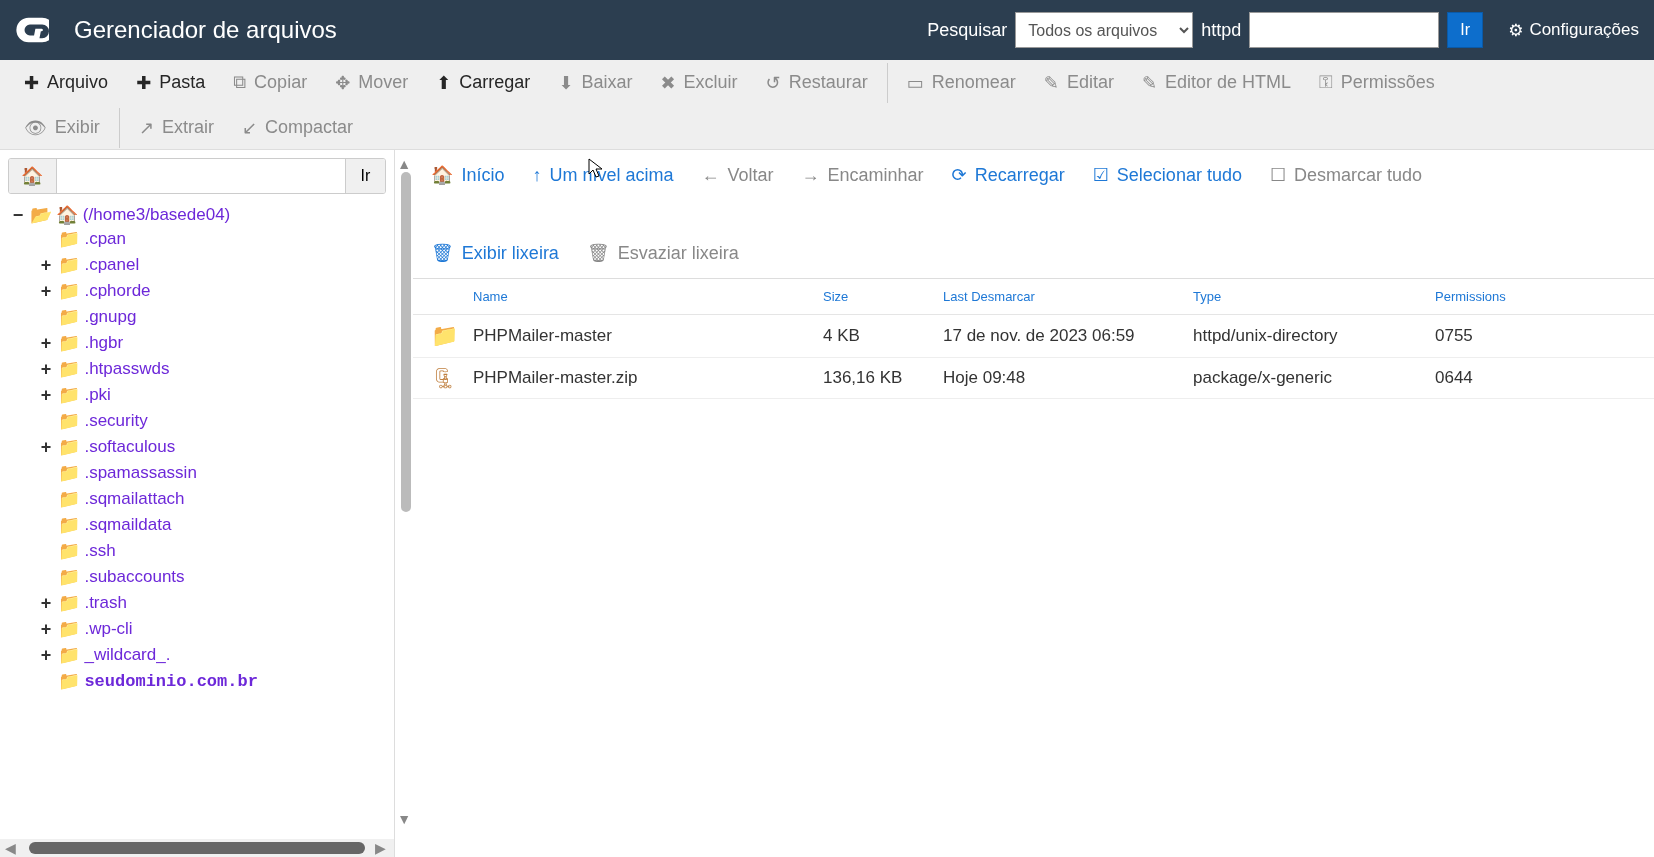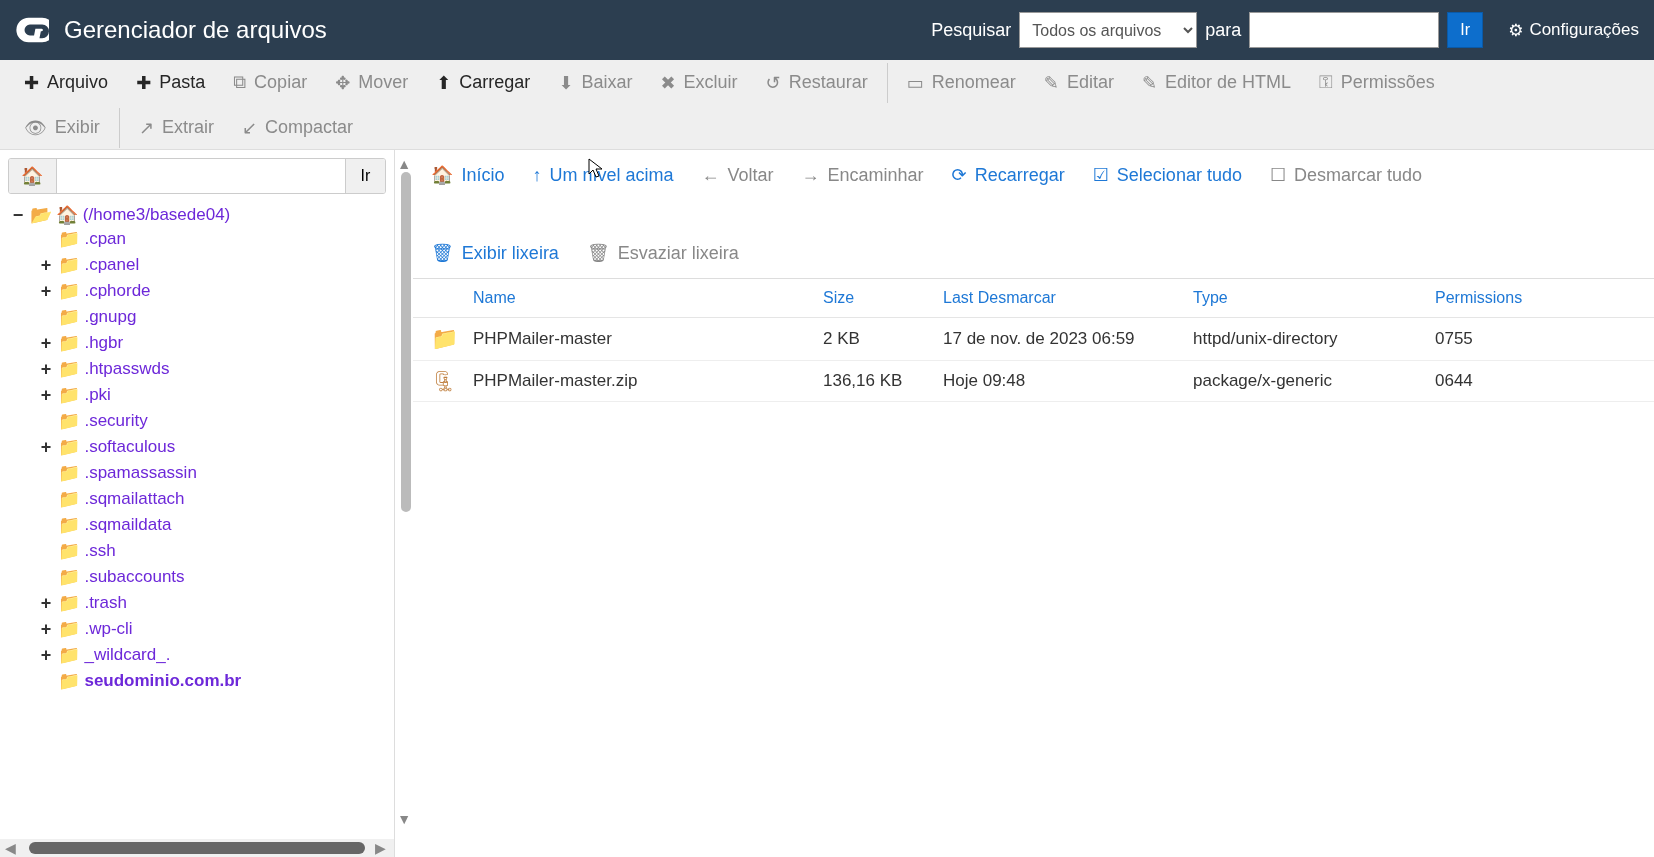--- a/index.html
+++ b/index.html
@@ -1,20 +1,20 @@
 <!DOCTYPE html>
 <html><head>
   <meta charset="utf-8">
   <style>
     * { margin: 0; padding: 0; box-sizing: border-box; font-family: "Segoe UI", Arial, Helvetica, sans-serif; }
     body { background: #f5f5f5; overflow: hidden; width: 1654px; height: 857px; }
 
     
     .header { background: #2c3e50; color: #fff; height: 60px; display: flex; align-items: center; padding: 0 15px; }
-    .header .logo { display: flex; align-items: center; gap: 15px; font-size: 24px; font-weight: 300; }
+    .header .logo { display: flex; align-items: center; gap: 25px; font-size: 24px; font-weight: 300; }
     .header .logo svg { width: 34px; height: 34px; }
     .header .spacer { flex: 1; }
     .header .search-group { display: flex; align-items: center; gap: 8px; font-size: 18px; }
     .header .search-group select { height: 36px; font-size: 16px; padding: 2px 8px; width: 178px; border: 1px solid #999; background:#fff; color:#555;}
     .header .search-group input { height: 36px; font-size: 16px; padding: 2px 8px; width: 190px; border: 1px solid #999; }
     .header .search-group .btn-go { background: #0d6ecc; border: 1px solid #0a5aa8; color: #fff; height: 36px; padding: 0 12px; font-size: 16px; cursor:pointer; }
     .header .settings { margin-left: 25px; display: flex; align-items: center; gap: 6px; font-size: 17px; color: #fff; cursor:pointer;}
 
     
     .toolbar { background: #efefef; border-bottom: 1px solid #ddd; height: 90px; display: flex; flex-wrap: wrap; align-items: center; padding: 0 10px; gap: 0; }
@@ -39,37 +39,37 @@
     .left .vscrollbar-thumb { position:absolute; top:0; width:10px; height:340px; background:#bbb; border-radius:5px;}
 
     .tree ul { list-style: none; margin: 0; padding: 0; }
     .tree li { padding: 2px 0; font-size: 17px; white-space:nowrap;}
     .tree .node { display:flex; align-items:center; gap:4px; cursor:pointer;}
     .tree .expander { width: 16px; text-align:center; color:#333; font-weight:bold; font-size:18px; display:inline-block;}
     .tree .folder-icon { color:#f0a020; font-size:18px; display:inline-flex;}
     .tree .folder-icon.open { color:#f0a020;}
     .tree .home-icon { color:#333; font-size:18px;}
     .tree .nlabel { color:#6d28d9;}
-    .tree .nlabel.bold { font-weight:bold; }
+    .tree .nlabel.bold { font-weight:bold;font-family:Liberation Mono, monospace; }
     .tree ul ul { margin-left: 28px; }
 
     .bottom-hscroll { height:18px; background:#f0f0f0; display:flex; align-items:center; padding:0 5px; gap:5px;}
     .bottom-hscroll .arrow { width:14px; color:#888; font-size:14px;}
     .bottom-hscroll .thumb { height:12px; background:#666; border-radius:6px; flex:1; margin:0 5px;}
 
     
     .right { flex:1; display:flex; flex-direction:column; background:#fff; padding-left: 18px;}
     .actionbar { display:flex; flex-wrap:wrap; gap: 28px; padding: 14px 18px; border-bottom:1px solid #ddd; align-items:center;}
     .actionbar .abtn { display:flex; align-items:center; gap:8px; font-size:18px; cursor:pointer;}
     .actionbar .abtn.blue { color:#1e78d6; }
     .actionbar .abtn.gray { color:#888; }
     .actionbar .abtn .ic { font-size:18px;}
 
     .table { flex:1; overflow:auto;}
-    .table .thead { display:flex; padding: 10px 18px; border-bottom:1px solid #e5e5e5; font-size:16px; color:#1e78d6; font-weight:normal;}
+    .table .thead { display:flex; padding: 10px 18px; border-bottom:1px solid #e5e5e5; font-size:13px; color:#1e78d6; font-weight:normal;}
     .table .thead .th { cursor:pointer;}
     .table .trow { display:flex; padding: 8px 18px; border-bottom:1px solid #eee; font-size:17px; color:#333; align-items:center;}
     .table .c-icon { width: 42px; display:flex; align-items:center;}
     .table .c-name { width: 350px; }
     .table .c-size { width: 120px; }
     .table .c-mod  { width: 250px; }
     .table .c-type { width: 225px; }
     .table .c-perm { width: 120px; margin-left: 17px; }
     .table .trow .folder { color:#f0a020; font-size:22px;}
     .table .trow .zip { color:#c08040; font-size:20px;}
@@ -88,21 +88,21 @@
   <div class="logo">
     <svg viewBox="0 0 50 50">
       <path d="M20 7 A18 18 0 1 0 20 43 L28 43 L30 33 L22 33 A8 8 0 1 1 22 17 L40 17 A10 10 0 0 1 40 37 L36 37 L38 27 L39 27 A2 2 0 0 0 39 23 L30 23 L26 43 L40 43 A18 18 0 0 0 40 7 Z" fill="#fff"></path>
     </svg>
     <span>Gerenciador de arquivos</span>
   </div>
   <div class="spacer"></div>
   <div class="search-group">
     <span>Pesquisar</span>
     <select><option>Todos os arquivos</option></select>
-    <span>para</span>
+    <span>httpd</span>
     <input type="text" style="">
     <button class="btn-go">Ir</button>
   </div>
   <div class="settings">
     <span>⚙</span>
     <span>Configurações</span>
   </div>
 </div>
 
 <div class="toolbar">
@@ -386,21 +386,21 @@
         <div class="th c-mod">Last Desmarcar</div>
         <div class="th c-type">Type</div>
         <div class="th c-perm">Permissions</div>
       </div>
       <div id="table-body">
           <div class="trow">
             <div class="c-icon">
               <span class="folder">📁</span>
             </div>
             <div class="c-name">PHPMailer-master</div>
-            <div class="c-size">2 KB</div>
+            <div class="c-size">4 KB</div>
             <div class="c-mod">17 de nov. de 2023 06:59</div>
             <div class="c-type">httpd/unix-directory</div>
             <div class="c-perm">0755</div>
           </div>
           <div class="trow">
             <div class="c-icon">
               <span class="zip">🗜</span>
             </div>
             <div class="c-name">PHPMailer-master.zip</div>
             <div class="c-size">136,16 KB</div>

